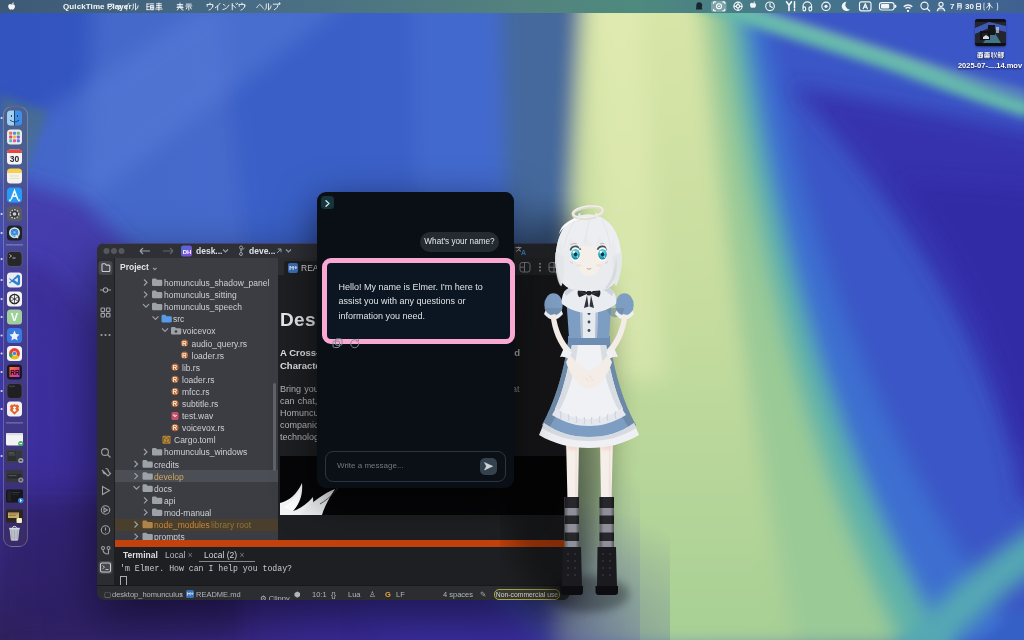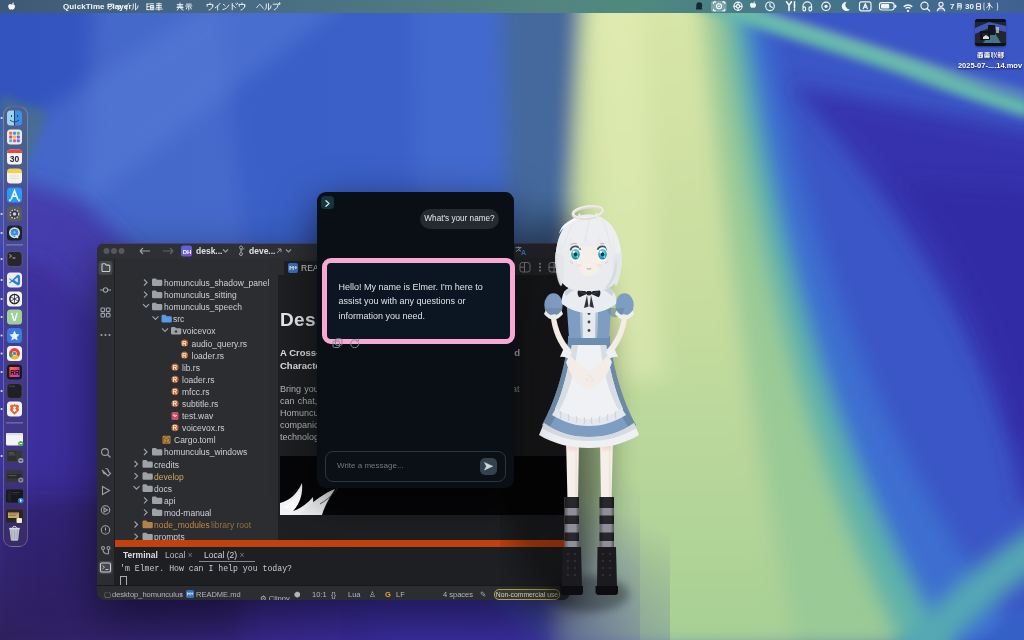--- a/index.html
+++ b/index.html
@@ -516,20 +516,28 @@
     <g>
         <circle cx="6" cy="290" r="1.5"></circle>
         <circle cx="11.5" cy="290" r="1.5"></circle>
         <path d="M6,291.5 c0,3 1.5,4.5 5.5,4.5 m0,-4.5 v4.5"></path>
       </g>
     <rect x="1.5" y="303" width="14" height="13" rx="3" fill="#44464c" stroke="none"></rect>
     <rect x="3.5" y="305" width="10" height="9" rx="1.5" stroke="#c9ccd2"></rect>
     <path d="M5.5,307.5 l2,1.7 -2,1.7 M8.5,311.5 h3" stroke="#c9ccd2" stroke-width="0.9"></path>
   </svg>
 
+  <div class="abs" style="left:18px;top:15px;width:163px;height:282px;background:#3b3d42;overflow:hidden;">
+    <div class="abs" style="left:5px;top:4px;font-weight:bold;color:#dfe1e5;">Project <span style="color:#9da1a8;">⌄</span></div>
+
+    <div class="abs" style="left:0;top:212px;width:163px;height:12px;background:#4b4e55;"></div>
+    <div class="abs" style="left:0;top:260.5px;width:163px;height:12px;background:#4a3f2c;"></div>
+
+    <div class="abs" style="left:158px;top:125px;width:3px;height:88px;background:#5f6268;border-radius:2px;"></div>
+  </div>
   <svg class="abs" style="left:18px;top:15px;" width="163" height="285" viewBox="0 0 163 285" font-family="Liberation Sans" font-size="8.5" fill="#ced0d6">
     <defs>
       <path id="fold" transform="scale(0.92)" d="M0,1.6 a1.4,1.4 0 0 1 1.4,-1.4 h2.8 l1.3,1.5 h4.3 a1.4,1.4 0 0 1 1.4,1.4 v4 a1.4,1.4 0 0 1 -1.4,1.4 h-8.4 a1.4,1.4 0 0 1 -1.4,-1.4 z"></path>
       <g id="rs">
           <circle r="3.6" fill="#b8693a"></circle>
           <text x="-2.4" y="2.6" font-size="6.5" font-weight="bold" fill="#f4e4d4">R</text>
         </g>
       <path id="chevR" d="M0,0 l3,3 -3,3" stroke="#9da1a8" stroke-width="1.2" fill="none"></path>
       <path id="chevD" d="M0,0 l3,3 3,-3" stroke="#9da1a8" stroke-width="1.2" fill="none"></path>
     </defs>
@@ -901,21 +909,21 @@
   <path d="M80,21.5 q-3,4.5 -1,8.5 M96,21 q2,4 0.5,7.5" stroke="#e9ebee" stroke-width="2" fill="none"></path>
 </svg>
 
 <div class="abs" id="chat" style="left:317px;top:192px;width:197px;height:296px;border-radius:9px;
      background:#0a0e15;box-shadow:0 12px 40px rgba(0,0,0,0.6);">
   <div class="abs" style="left:3.5px;top:4px;width:13px;height:13px;background:#16343c;border-radius:3.5px;">
     <svg width="13" height="13" viewBox="0 0 13 13">
         <path d="M5,3.8 l3,2.7 -3,2.7" stroke="#cfe2e2" stroke-width="1.4" fill="none" stroke-linecap="round" stroke-linejoin="round"></path>
       </svg>
   </div>
-  <div class="abs" style="left:103px;top:17px;width:79px;height:20px;background:#242a32;border-radius:10px;
+  <div class="abs" style="left:103px;top:40px;width:79px;height:20px;background:#242a32;border-radius:10px;
        font-size:8.2px;color:#e6e8eb;text-align:center;line-height:20px;">What's your name?</div>
   <div class="abs" style="left:4.5px;top:66px;width:183px;height:76px;background:#0c1522;border:5px solid #f9a8d4;border-radius:9px;
        font-size:9px;color:#dfe3e6;">
     <div class="abs" style="left:12px;top:16.5px;line-height:14.6px;white-space:nowrap;">Hello! My name is Elmer. I'm here to<br>assist you with any questions or<br>information you need.</div>
   </div>
   <svg class="abs" style="left:15px;top:146px" width="50" height="12" viewBox="0 0 50 12" fill="none" stroke="#818991" stroke-width="1">
     <rect x="1" y="3" width="6.5" height="6.5" rx="1.5"></rect>
     <rect x="3.5" y="0.8" width="6.5" height="6.5" rx="1.5"></rect>
     <path d="M26.5,4.5 a4,4 0 1 1 -1.2,-1.8 M26.3,0.8 l0.3,2.2 -2.2,0.3"></path>
   </svg>

